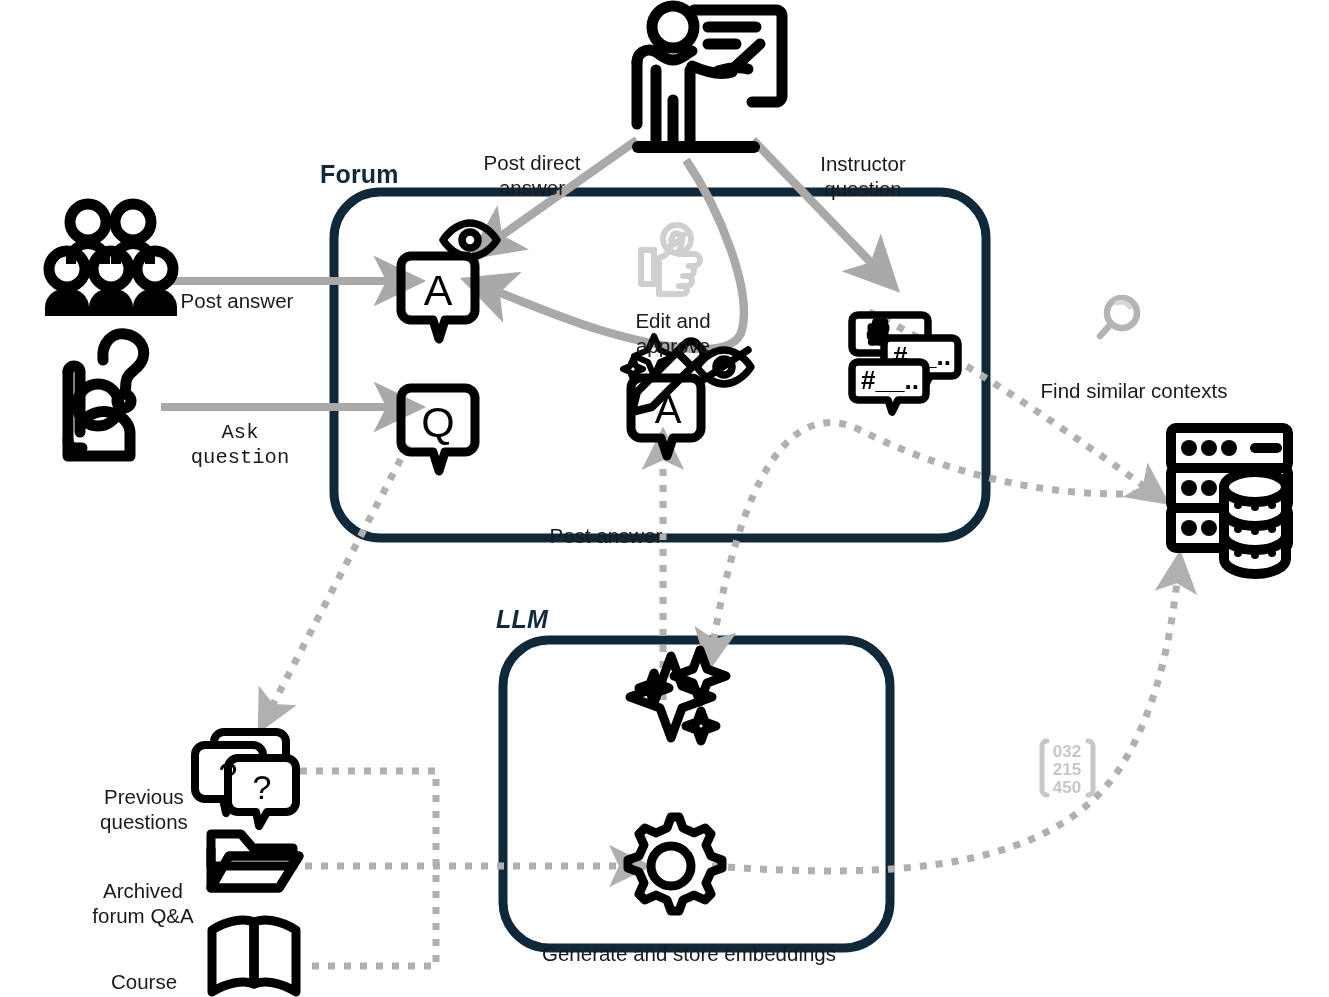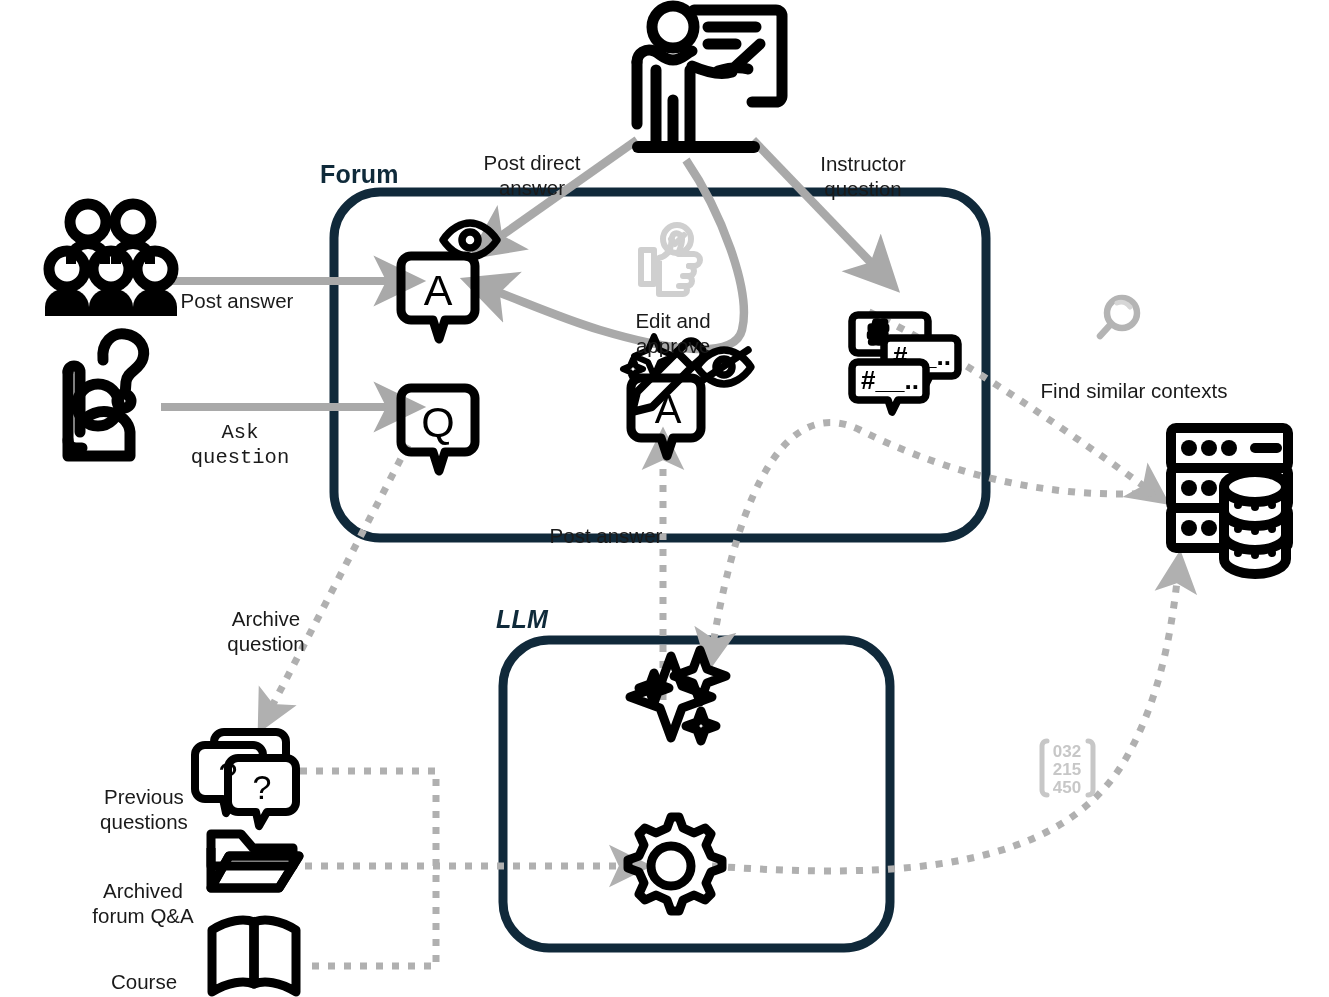--- a/index.html
+++ b/index.html
@@ -265,26 +265,25 @@
 
   <div class="lbl" style="left:172px; top:248px; width:130px;">Post answer</div>
 
   <div class="lbl" style="left:170px; top:380px; width:140px;font-family:Liberation Mono, monospace;">Ask question</div>
 
   <div class="lbl" style="left:608px; top:268px; width:130px;">Edit and
 approve</div>
 
   <div class="lbl" style="left:546px; top:483px; width:120px;">Post answer</div>
 
-  <div class="lbl" style="left:200px; top:566px; width:132px;">Archive
-question</div>
 
   <div class="lbl" style="left:1034px; top:338px; width:200px;">Find similar contexts</div>
 
 
+  <div class="lbl" style="left:509px; top:901px; width:360px;">Generate and store embeddings</div>
 
   <div class="lbl" style="left:78px; top:838px; width:130px;">Archived
 forum Q&amp;A</div>
 
   <div class="lbl" style="left:84px; top:744px; width:120px;">Previous
 questions</div>
 
   <div class="lbl" style="left:84px; top:929px; width:120px;">Course
 contexts</div>
 

